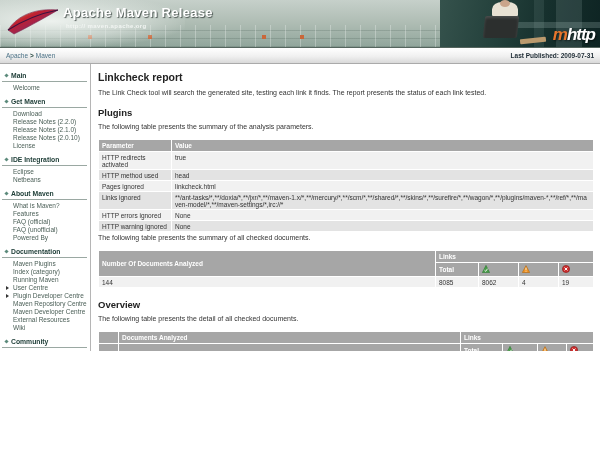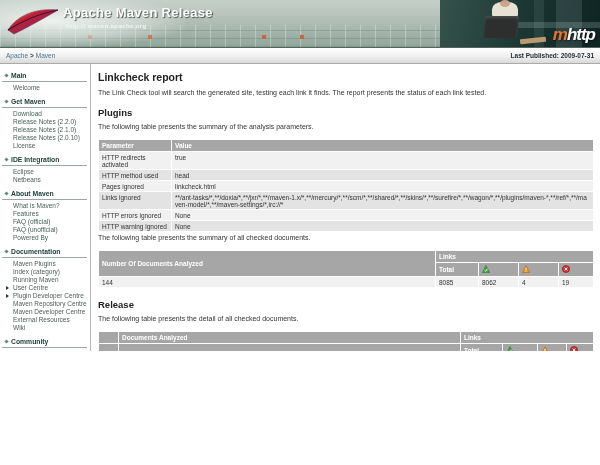--- a/index.html
+++ b/index.html
@@ -299,21 +299,21 @@
         <tr class="light">
           <td>144</td>
           <td>8085</td>
           <td>8062</td>
           <td>4</td>
           <td>19</td>
         </tr>
       </tbody>
         </table>
 
-      <h2>Release</h2>
+      <h2>Overview</h2>
       <p>The following table presents the detail of all checked documents.</p>
 
       <table>
         <tbody>
             <tr>
           <th class="c-iconw"></th>
           <th>Documents Analyzed</th>
           <th colspan="4">Links</th>
         </tr>
         <tr>

